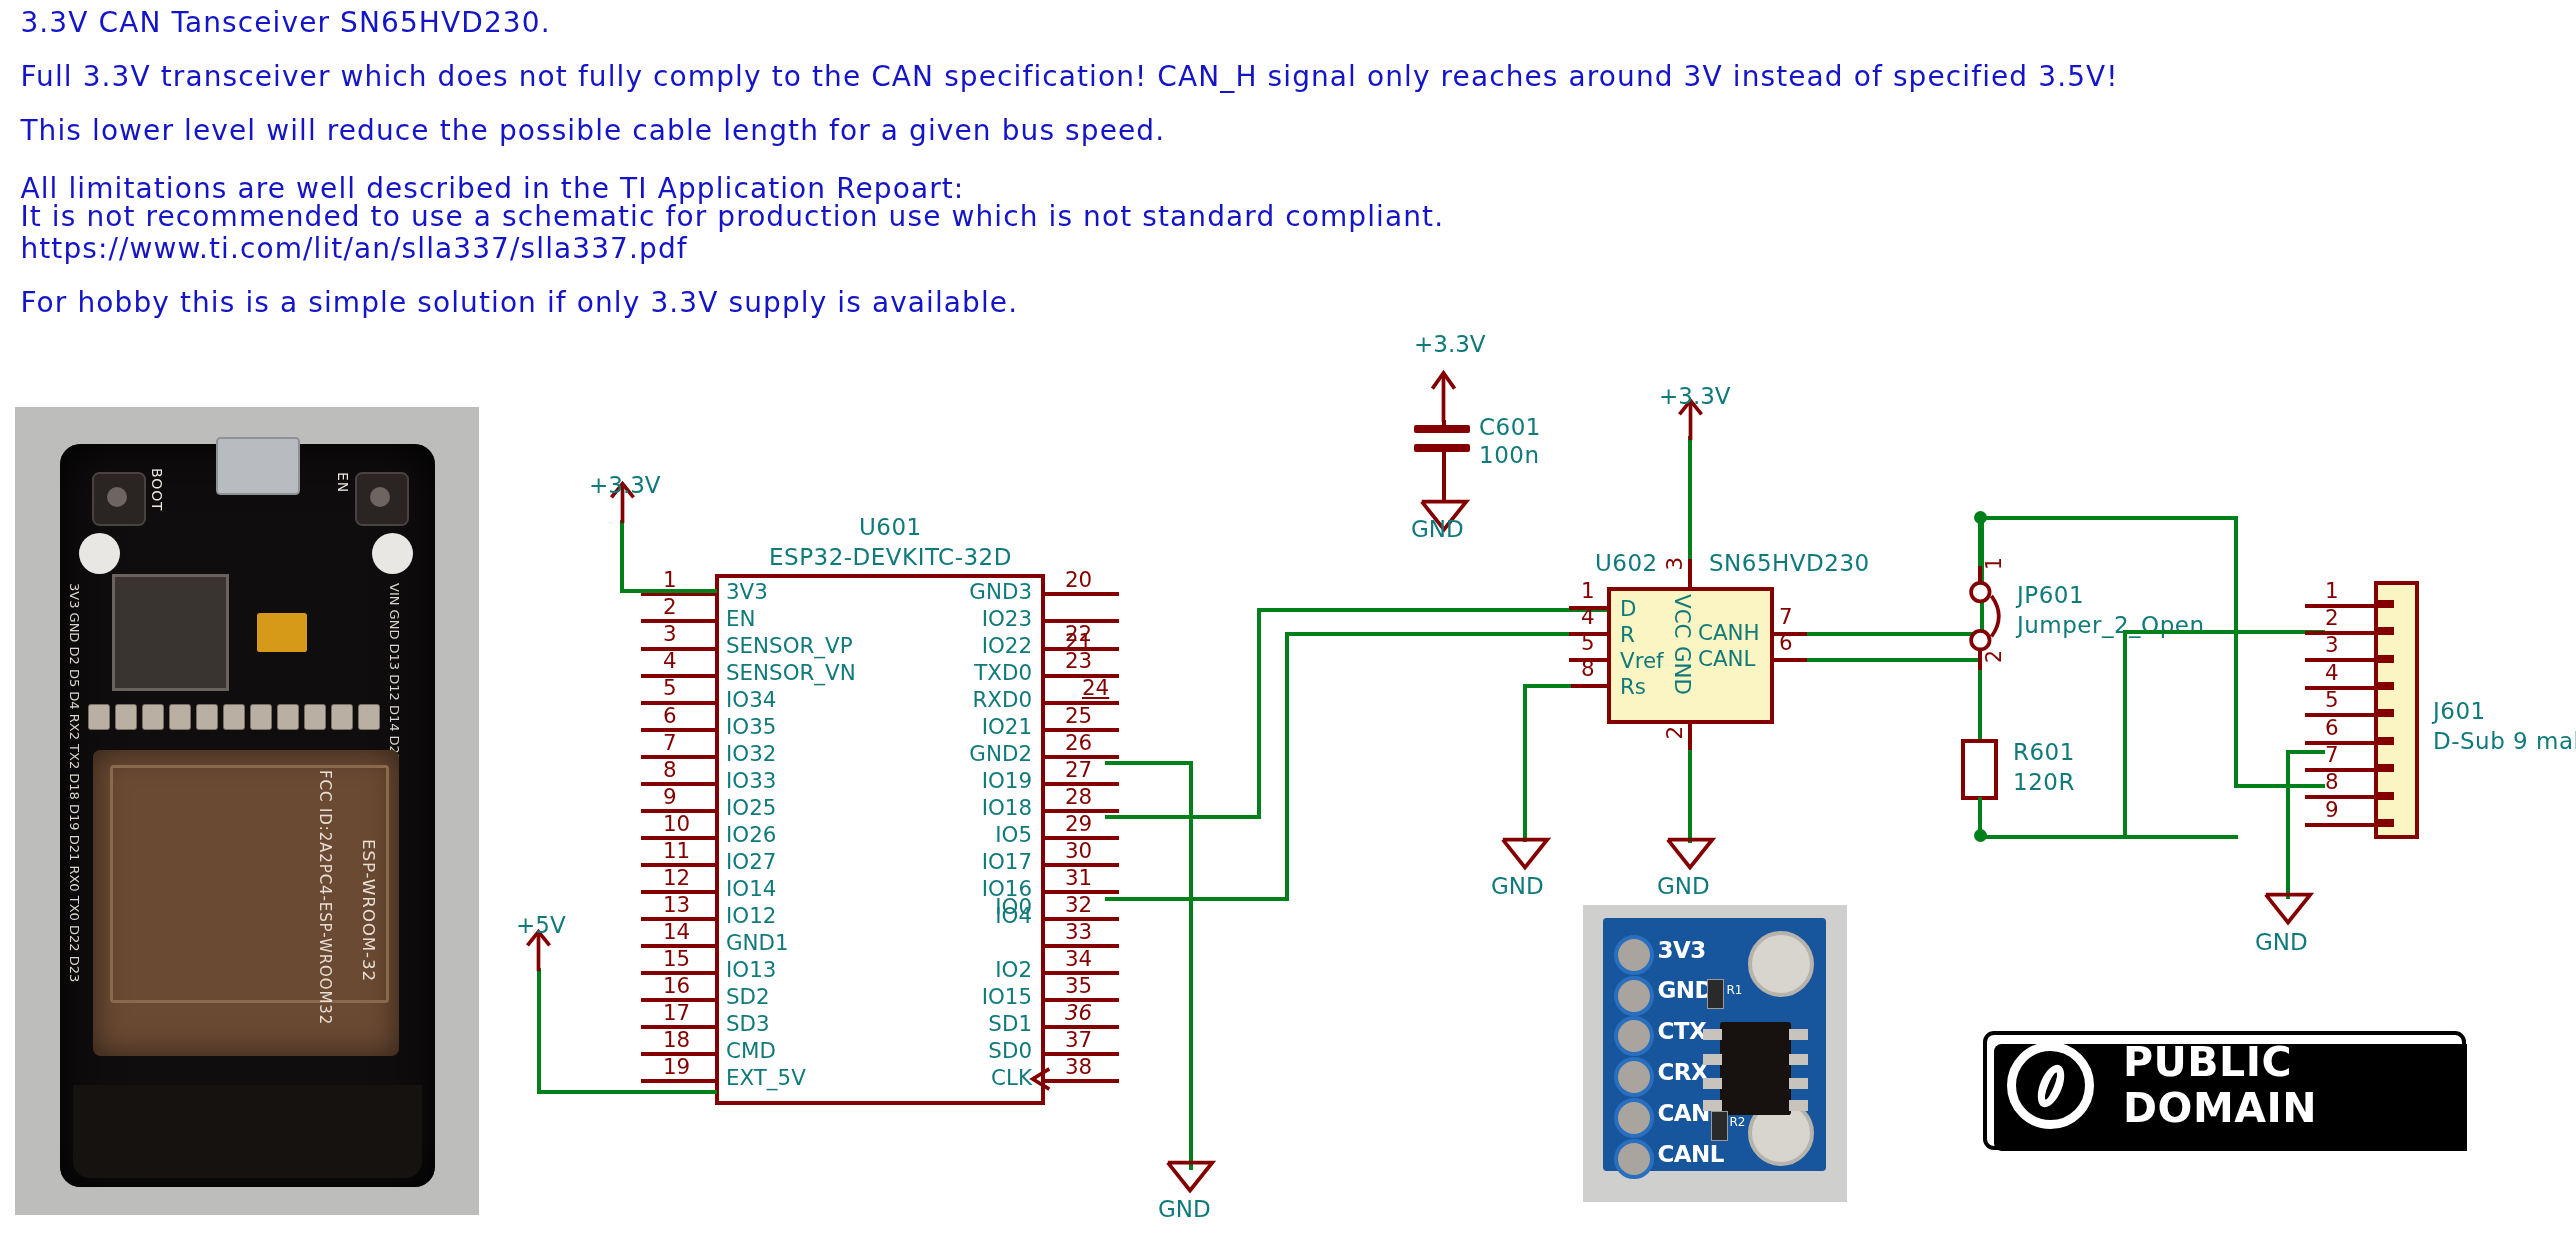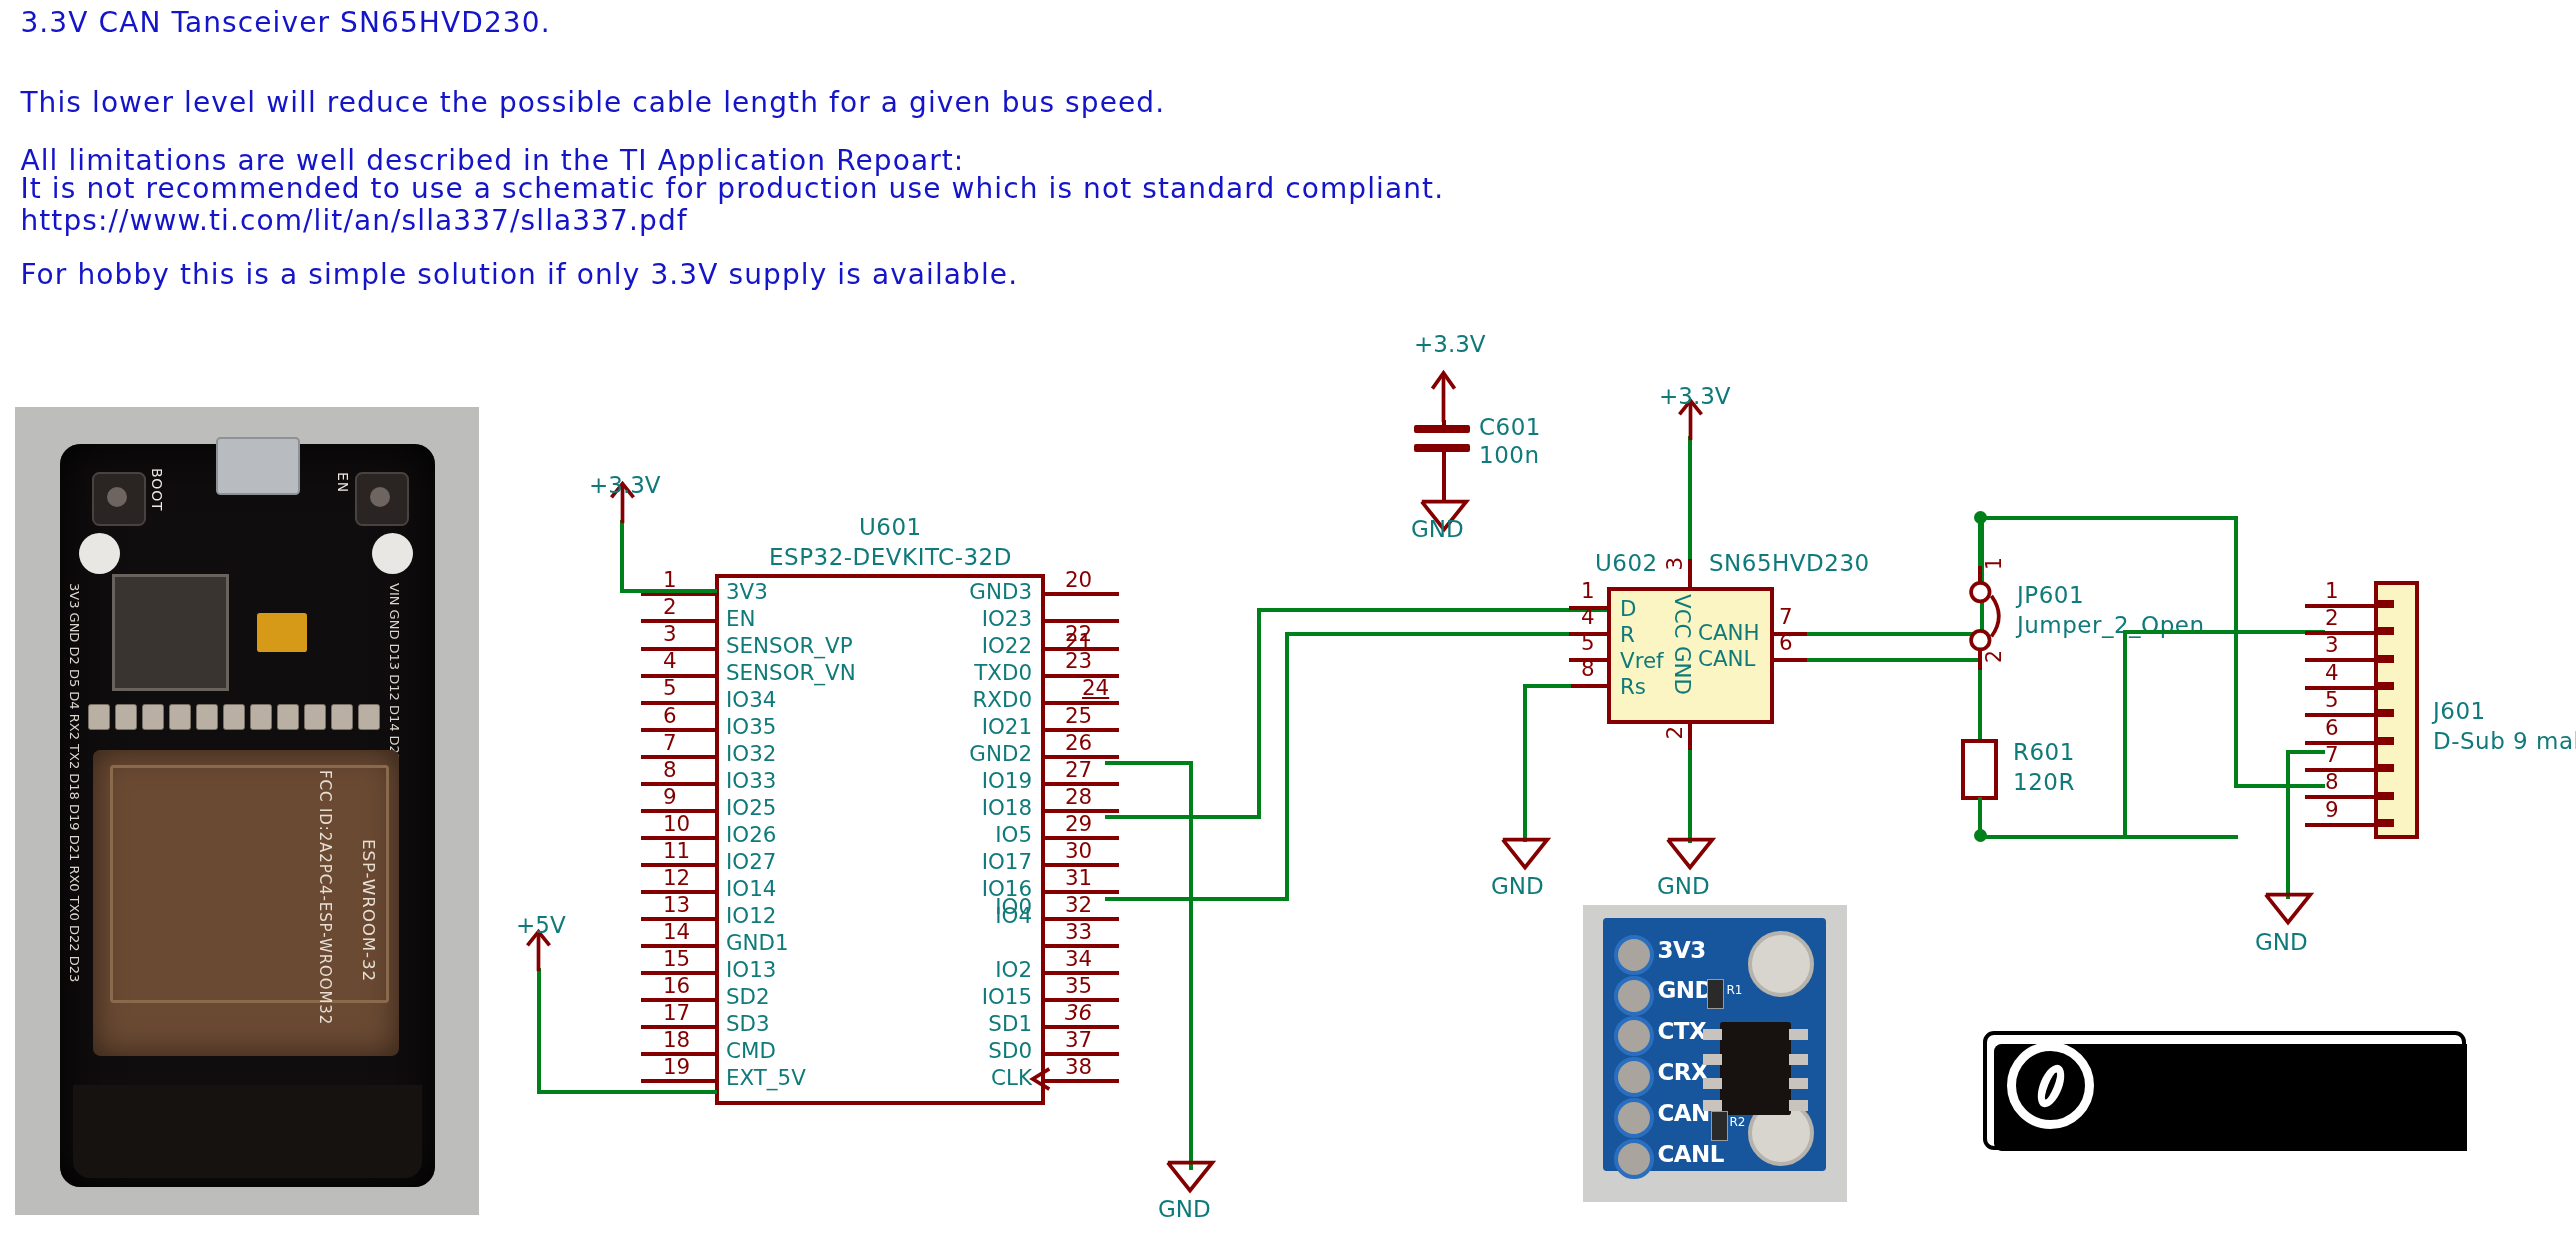--- a/index.html
+++ b/index.html
@@ -79,20 +79,21 @@
   .pwrlabel{position:absolute;color:#107a7a;font-size:23px;font-family:"DejaVu Sans", sans-serif;white-space:nowrap;}
   .junction{position:absolute;width:13px;height:13px;border-radius:50%;background:#00801b;}
   .capplate{position:absolute;height:8.4px;background:#840000;border-radius:1.9px;}
 </style>
 </head>
 <body>
 
 <div class="notes">
   <div class="note-line">3.3V CAN Tansceiver SN65HVD230.</div>
   <div class="note-gap"></div>
+  <div class="note-line">Full 3.3V transceiver which does not fully comply to the CAN specification! CAN_H signal only reaches around 3V instead of specified 3.5V!</div>
   <div class="note-gap"></div>
   <div class="note-line">This lower level will reduce the possible cable length for a given bus speed.</div>
   <div class="note-gap"></div>
   <div class="note-line note-tight">All limitations are well described in the TI Application Repoart:</div>
   <div class="note-line">It is not recommended to use a schematic for production use which is not standard compliant.</div>
   <div class="note-line note-tight">https://www.ti.com/lit/an/slla337/slla337.pdf</div>
   <div class="note-gap"></div>
   <div class="note-line">For hobby this is a simple solution if only 3.3V supply is available.</div>
 </div>
 
@@ -163,20 +164,24 @@
     <div class="can-res" style="left:104px;top:61px;"></div>
     <div class="can-restxt" style="left:123px;top:65px;">R1</div>
     <div class="can-res" style="left:108px;top:193px;"></div>
     <div class="can-restxt" style="left:126px;top:197px;">R2</div>
   </div>
 </div>
 
 <div class="pd-badge">
   <div class="pd-inner"></div>
   <div class="pd-circ"></div>
+  <div class="pd-txt">
+    <div>PUBLIC</div>
+    <div>DOMAIN</div>
+  </div>
 </div>
 
 <div class="sch">
 
   <div class="reftxt" style="left:859px;top:514px;">U601</div>
   <div class="reftxt" style="left:769px;top:544px;">ESP32-DEVKITC-32D</div>
   <div class="box" style="left:715px;top:574px;width:330px;height:531px;"></div>
 
   <div id="u601-left">
       <div class="pinline h" style="left: 641px; top: 592px; width: 74px;"></div>

